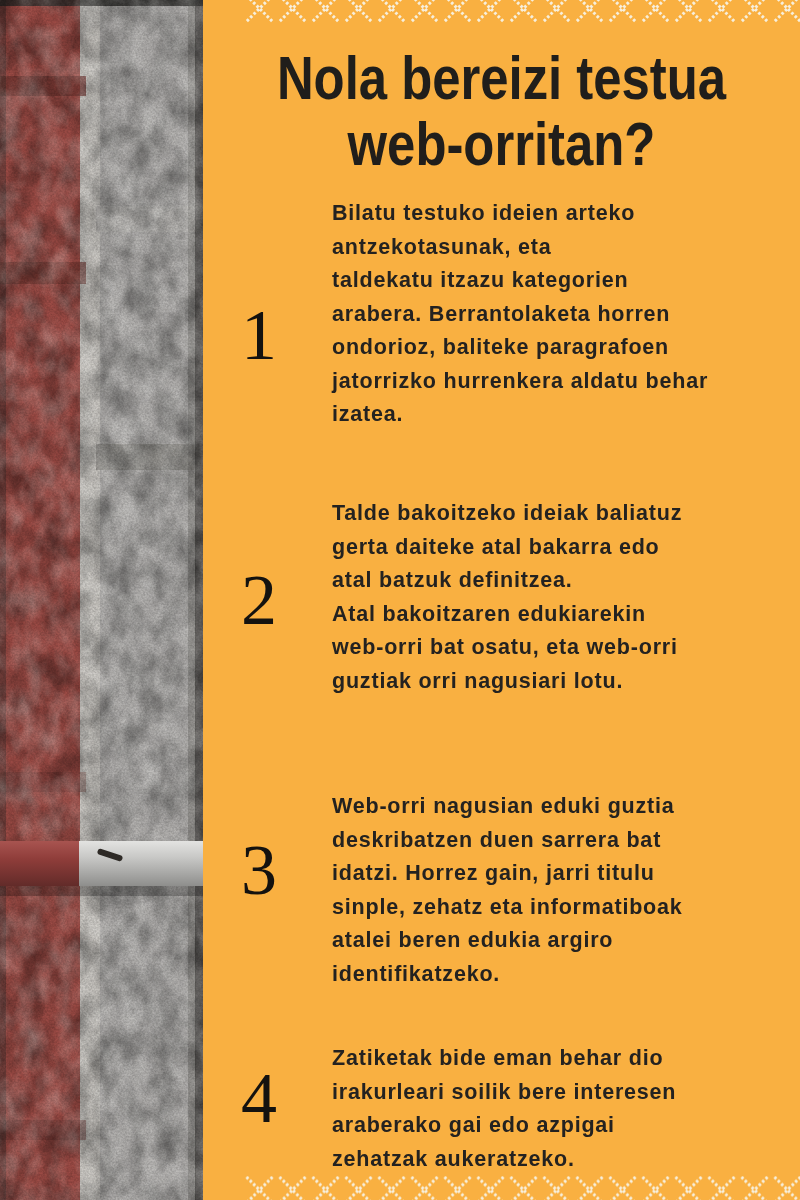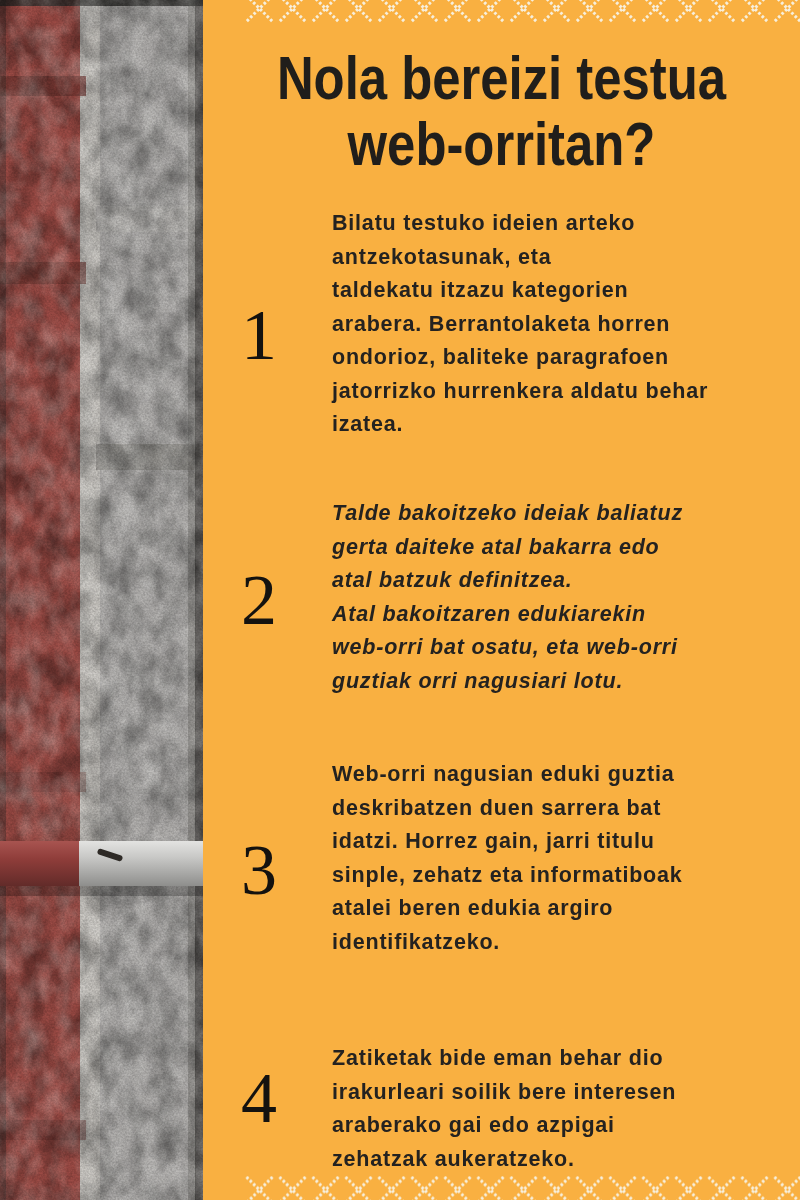--- a/index.html
+++ b/index.html
@@ -26,23 +26,23 @@
     line-height:80px; text-align:center;
     font-family:"Liberation Serif", serif;
     font-size:72px; font-weight:400; color:#14120f;
   }
   .step-text {
     position:absolute; left:332px; width:452px;
     font-size:21.5px; line-height:33.5px; font-weight:700;
     letter-spacing:0.8px; color:#242220;
     white-space:pre-line;
   }
-  .n1 { top:295px; }  .t1 { top:207px; }
-  .n2 { top:560px; }  .t2 { top:497px;font-style:italic; }
-  .n3 { top:830px; }  .t3 { top:758px; }
+  .n1 { top:295px; }  .t1 { top:197px; }
+  .n2 { top:560px; }  .t2 { top:497px; }
+  .n3 { top:830px; }  .t3 { top:790px; }
   .n4 { top:1058px; } .t4 { top:1042px; }
 </style>
 </head>
 <body>
 
 <svg class="photo-strip" width="203" height="1200" viewBox="0 0 203 1200" preserveAspectRatio="none" xmlns="http://www.w3.org/2000/svg">
   <defs>
     <filter id="blotchDark" x="0%" y="0%" width="100%" height="100%">
       <feTurbulence type="fractalNoise" baseFrequency="0.045 0.032" numOctaves="4" seed="11"></feTurbulence>
       <feColorMatrix type="matrix" values="0 0 0 0 0  0 0 0 0 0  0 0 0 0 0  1.4 0 0 0 -0.45"></feColorMatrix>

